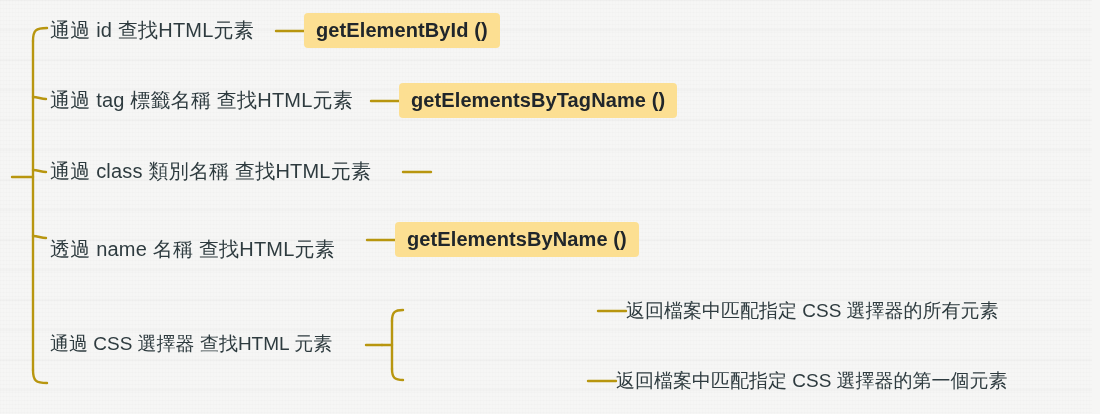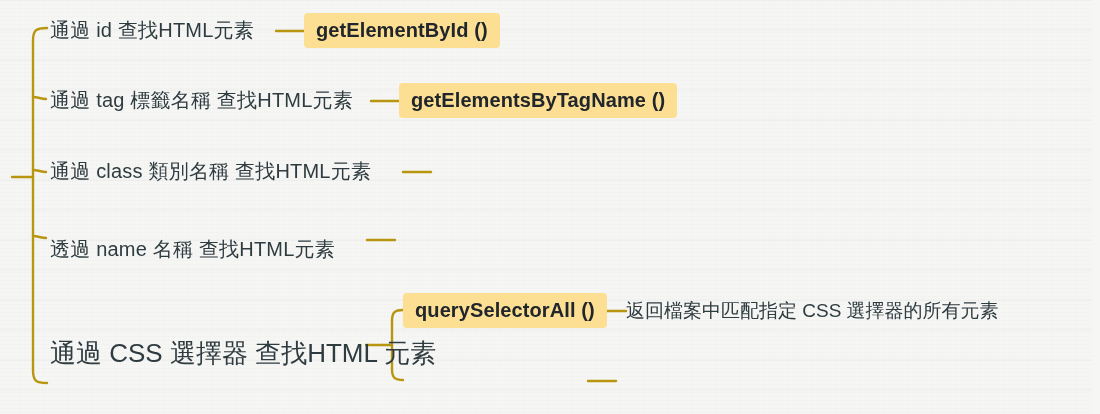--- a/index.html
+++ b/index.html
@@ -58,22 +58,21 @@
   }
 
   
   .label {
     color: #2e3b3f;
     font-size: 20px;
     letter-spacing: 0.2px;
   }
   .label-css {
     color: #2e3b3f;
-    font-size: 26px;
-    margin-top: 6px;
+    font-size: 19px;
   }
 
   
   .chip {
     display: inline-block;
     background: #fcdf92;
     color: #20262b;
     font-weight: bold;
     font-size: 20px;
     padding: 7px 12px 8px 12px;
@@ -133,22 +132,23 @@
   </div>
 
   <div class="node label" style="left:50px; top:90px;">通過 tag 標籤名稱 查找HTML元素</div>
   <div class="node label" style="left:50px; top:161px;">通過 class 類別名稱 查找HTML元素</div>
 
   <div class="node" style="left:399px; top:83px;">
     <span class="chip">getElementsByTagName ()</span>
   </div>
 
   <div class="node label" style="left:50px; top:239px;">透過 name 名稱 查找HTML元素</div>
+  <div class="node" style="left:395px; top:222px;">
+    <span class="chip">getElementsByName ()</span>
+  </div>
 
   <div class="node label-css" style="left:50px; top:334px;">通過 CSS 選擇器 查找HTML 元素</div>
 
-  <div class="node" style="left:403px; top:293px;">
-    <span class="chip">querySelectorAll ()</span>
-  </div>
   <div class="node desc" style="left:626px; top:301px;">返回檔案中匹配指定 CSS 選擇器的所有元素</div>
 
+  <div class="node desc" style="left:616px; top:371px;">返回檔案中匹配指定 CSS 選擇器的第一個元素</div>
 
 </div>
 
 </body></html>

